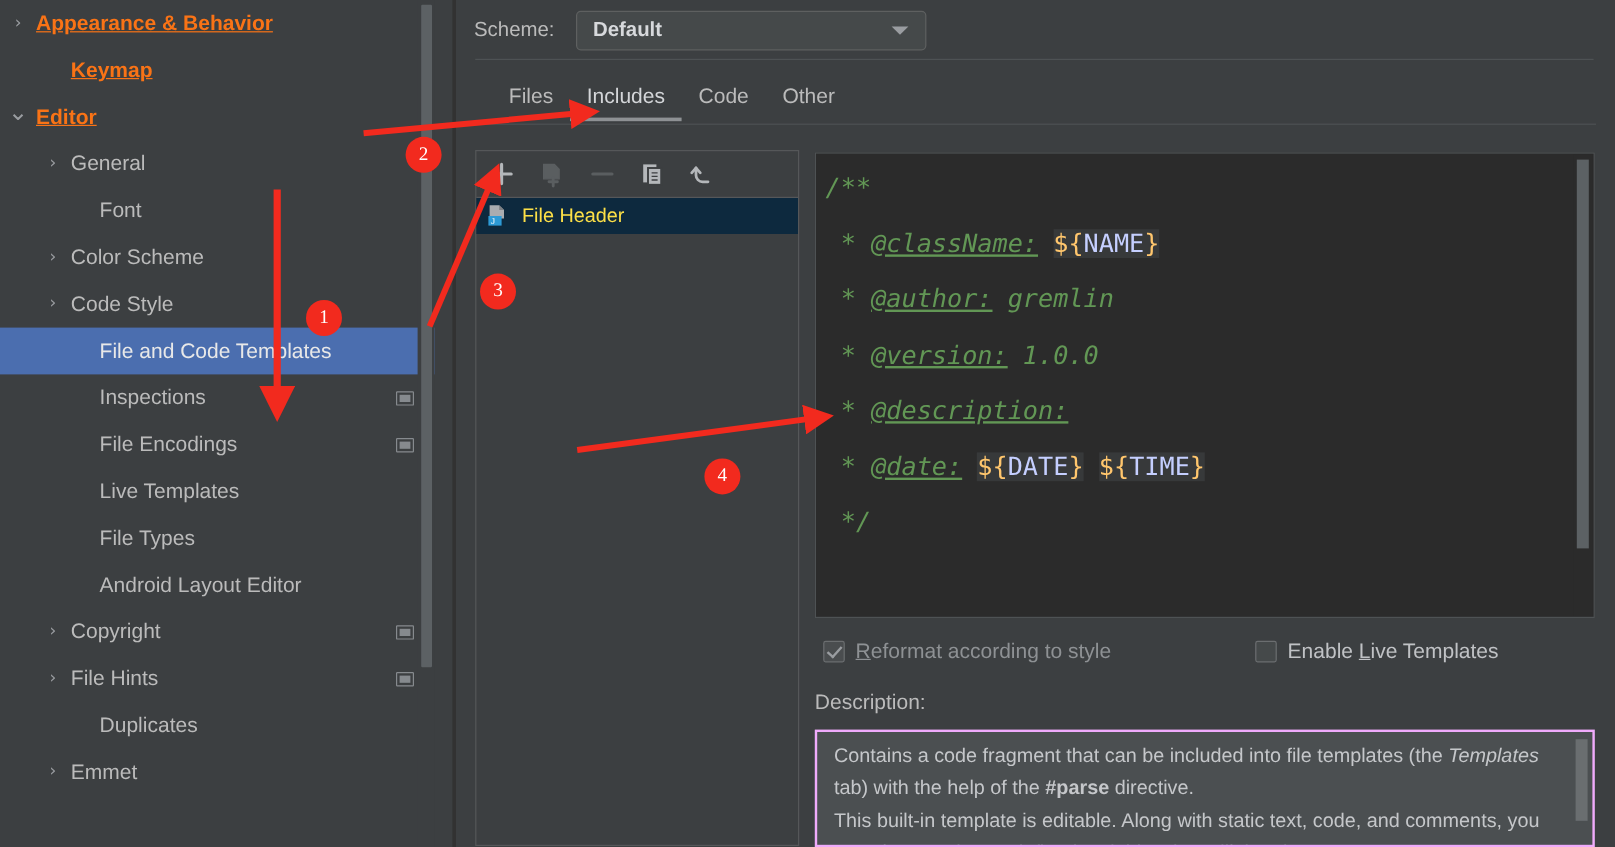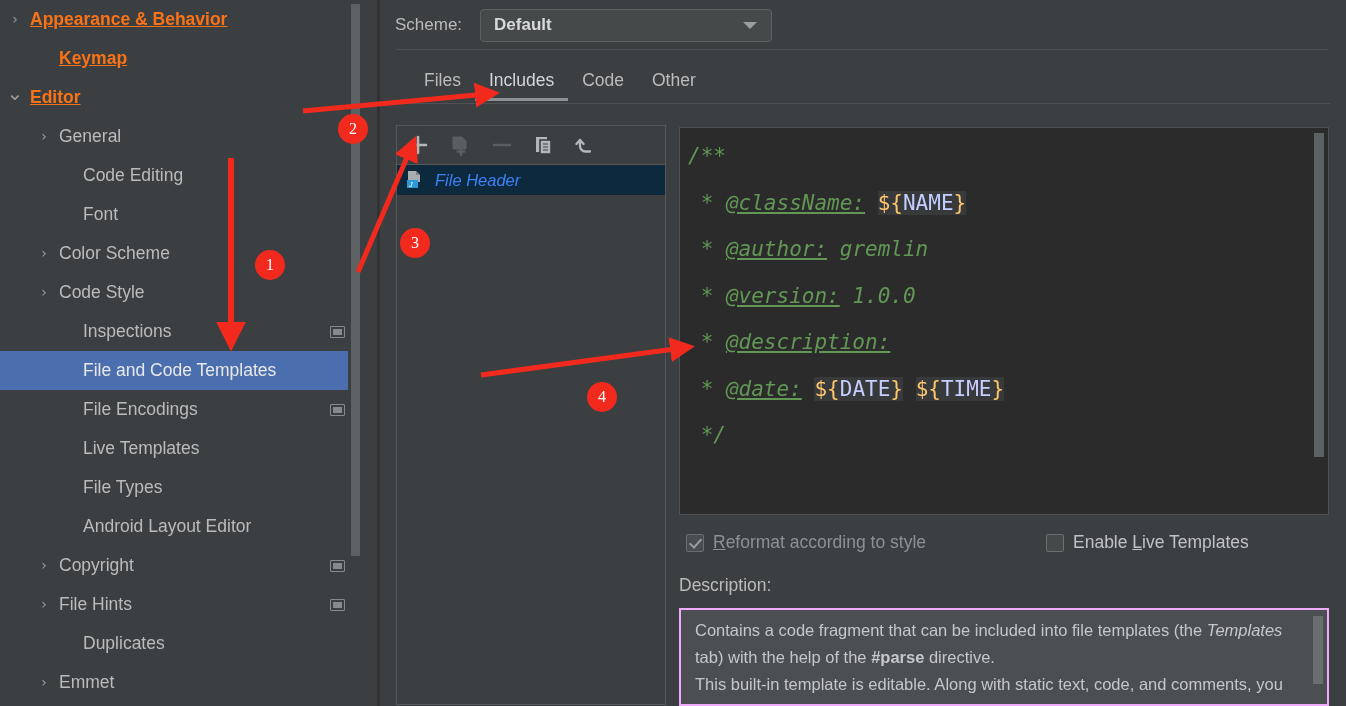--- a/index.html
+++ b/index.html
@@ -107,21 +107,21 @@
     position: relative; height: 38px; border-bottom: 1px solid #555759;
     display: flex; align-items: center; padding-left: 8px; gap: 16px;
   }
   .tb-btn { width: 26px; height: 26px; position: relative; }
   .tb-btn svg { display: block; }
   #list-items { position: relative; }
   .list-row {
     height: 30px; display: flex; align-items: center; padding-left: 8px;
     color: #bbbbbb; font-size: 16.5px;
   }
-  .list-row.selected { background: #0d293e; color: #3b82f6; font-style: italic; }
+  .list-row.selected { background: #0d293e; color: #fde047; }
   .list-row .li-icon { width: 22px; height: 20px; margin-right: 8px; flex: 0 0 auto; }
 
   
   #editor {
     position: absolute; left: 679px; top: 127px; width: 650px; height: 388px;
     background: #2b2b2b; border: 1px solid #4e5254; box-sizing: border-box;
     overflow: hidden;
   }
   #editor-code {
     position: absolute; left: 8px; top: 5px; right: 22px;
@@ -202,26 +202,25 @@
 <body>
 
 <div id="root">
 
   <div id="sidebar">
     <div id="sidebar-tree">
         <div class="tree-item bold"><span class="twisty" style="left: 6px;">›</span><span class="lbl" style="margin-left: 30px;">Appearance &amp; Behavior</span></div>
         <div class="tree-item bold"><span class="lbl" style="margin-left: 59px;">Keymap</span></div>
         <div class="tree-item bold"><span class="twisty" style="left: 6px; font-size: 20px; line-height: 30px;">⌄</span><span class="lbl" style="margin-left: 30px;">Editor</span></div>
         <div class="tree-item"><span class="twisty" style="left: 35px;">›</span><span class="lbl" style="margin-left: 59px;">General</span></div>
-        <div class="tree-item"><span class="lbl" style="margin-left: 83px;">Code Editing</span></div>
         <div class="tree-item"><span class="lbl" style="margin-left: 83px;">Font</span></div>
         <div class="tree-item"><span class="twisty" style="left: 35px;">›</span><span class="lbl" style="margin-left: 59px;">Color Scheme</span></div>
         <div class="tree-item"><span class="twisty" style="left: 35px;">›</span><span class="lbl" style="margin-left: 59px;">Code Style</span></div>
+        <div class="tree-item selected"><span class="lbl" style="margin-left: 83px;">File and Code Templates</span></div>
         <div class="tree-item"><span class="lbl" style="margin-left: 83px;">Inspections</span><span class="badge-rect"></span></div>
-        <div class="tree-item selected"><span class="lbl" style="margin-left: 83px;">File and Code Templates</span></div>
         <div class="tree-item"><span class="lbl" style="margin-left: 83px;">File Encodings</span><span class="badge-rect"></span></div>
         <div class="tree-item"><span class="lbl" style="margin-left: 83px;">Live Templates</span></div>
         <div class="tree-item"><span class="lbl" style="margin-left: 83px;">File Types</span></div>
         <div class="tree-item"><span class="lbl" style="margin-left: 83px;">Android Layout Editor</span></div>
         <div class="tree-item"><span class="twisty" style="left: 35px;">›</span><span class="lbl" style="margin-left: 59px;">Copyright</span><span class="badge-rect"></span></div>
         <div class="tree-item"><span class="twisty" style="left: 35px;">›</span><span class="lbl" style="margin-left: 59px;">File Hints</span><span class="badge-rect"></span></div>
         <div class="tree-item"><span class="lbl" style="margin-left: 83px;">Duplicates</span></div>
         <div class="tree-item"><span class="twisty" style="left: 35px;">›</span><span class="lbl" style="margin-left: 59px;">Emmet</span></div>
       </div>
     <div id="sidebar-scroll-track">

